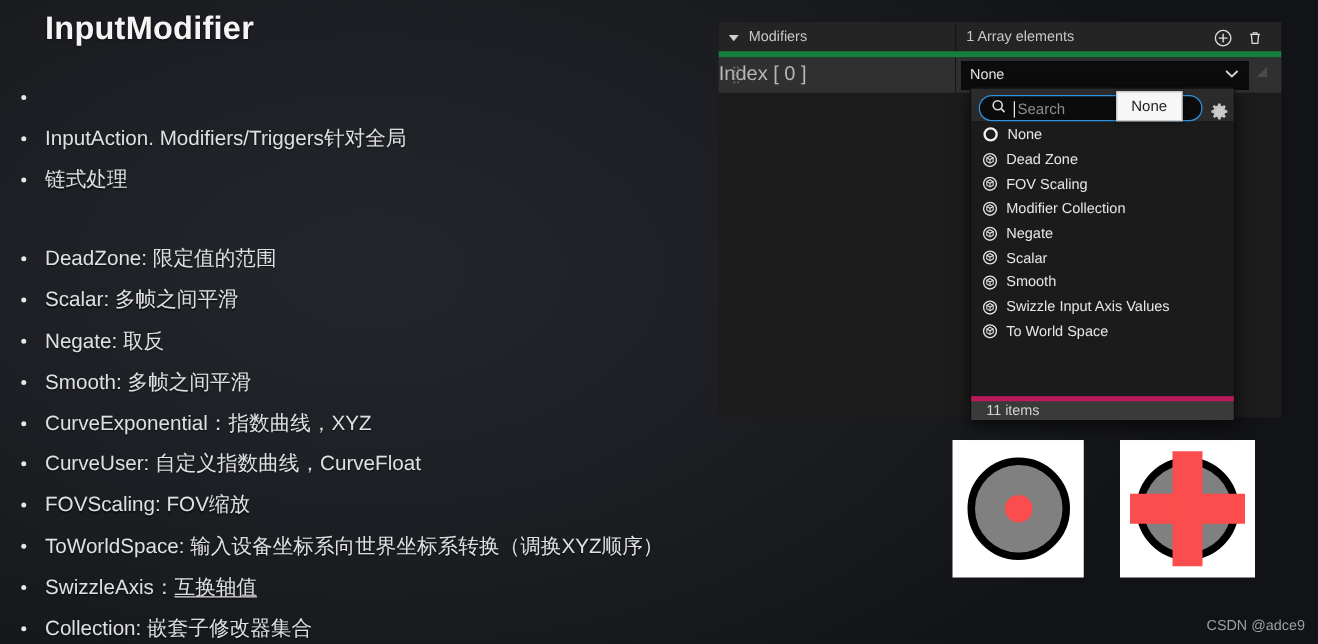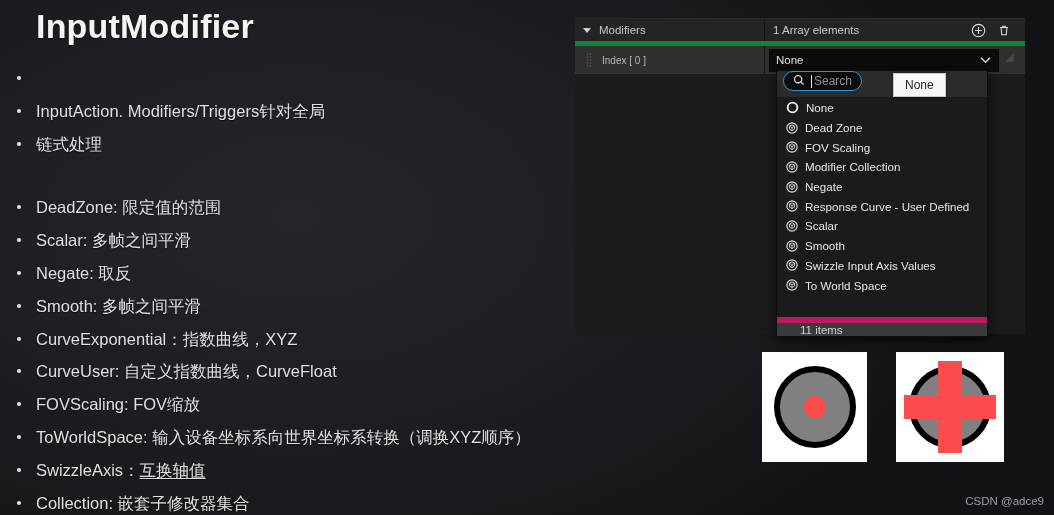--- a/index.html
+++ b/index.html
@@ -13,21 +13,21 @@
     position: relative;
     width: 1054px; height: 515px;
     background:
       radial-gradient(ellipse 700px 420px at 28% 42%, #24262c 0%, #1d1f24 45%, #17191d 75%, #121317 100%);
     overflow: hidden;
   }
   
   .slide-title {
     position: absolute;
     left: 36px; top: 7px;
-    font-size: 34px;
+    font-size: 26px;
     font-weight: bold;
     color: #f4f4f4;
     letter-spacing: 0.2px;
     text-shadow: 0 1px 2px rgba(0,0,0,.6);
   }
   .bullets { position: absolute; left: 10px; top: 62px; width: 600px; }
   .bullet {
     position: relative;
     display: flex;
     align-items: flex-start;
@@ -109,21 +109,21 @@
   .grip {
     position: absolute;
     left: 11px; top: 50%;
     transform: translateY(-50%);
     width: 5px; height: 15px;
     background-image: radial-gradient(#7a7a7a 38%, transparent 40%);
     background-size: 3px 3px;
     opacity: .85;
     cursor: grab;
   }
-  .prop-label { margin-left: 27px; font-size: 10px; }
+  .prop-label { font-size: 16px; }
   .panel-row-item .val-col {
     background: #303030;
     padding: 3px 6px 3px 4px;
     align-items: center;
   }
   .combo {
     flex: 1;
     height: 23px;
     background: #0c0c0c;
     border: 1px solid #0a0a0a;
@@ -152,25 +152,24 @@
     left: 776px; top: 70px;
     width: 212px; height: 267px;
     background: #1b1b1b;
     border: 1px solid #0e0e0e;
     box-shadow: 0 4px 12px rgba(0,0,0,.65);
     display: flex; flex-direction: column;
     z-index: 20;
   }
   .dd-searchrow {
     height: 26px;
-    display: flex; align-items: flex-start;
+    display: flex; align-items: flex-end;
     padding: 0 4px 0 6px;
     background: #2b2b2b;
     gap: 6px;
-    flex-direction: column;
   }
   .search-box {
     flex: 1;
     height: 21px;
     border: 1px solid #2f94e0;
     border-radius: 11px;
     background: #0b0b0b;
     display: flex; align-items: center;
     padding: 0 9px;
     gap: 6px;
@@ -193,23 +192,23 @@
     padding-left: 9px;
     gap: 7px;
     color: #e6e6e6;
     font-size: 11.6px;
     cursor: pointer;
     white-space: nowrap;
   }
   .dd-footer {
     height: 19px;
     background: #3a3a3a;
-    border-top: 6px solid #be185d;
-    display: flex; align-items: center;
-    padding-left: 23px;
+    border-top: 4px solid #be185d;
+    display: flex; align-items: center;
+    padding-left: 12px;
     color: #d2d2d2;
     font-size: 11.5px;
   }
   .tooltip {
     position: absolute;
     left: 893px; top: 73px;
     background: #f7f7f7;
     color: #1d1d1d;
     font-size: 12px;
     padding: 4px 11px;
@@ -427,28 +426,20 @@
               <path d="M7 6.5l3-1.6M7 6.5L4 4.9M7 6.5V10" fill="none" stroke="#e3e3e3" stroke-width="1"></path>
             </svg></span>
           <span>Negate</span>
         </div>
         <div class="dd-item">
           <span style="line-height: 0;"><svg width="12" height="12" viewBox="0 0 14 14">
               <circle cx="7" cy="7" r="6" fill="none" stroke="#e3e3e3" stroke-width="1.3"></circle>
               <path d="M7 3.2l3 1.7v3.4l-3 1.7-3-1.7V4.9z" fill="none" stroke="#e3e3e3" stroke-width="1"></path>
               <path d="M7 6.5l3-1.6M7 6.5L4 4.9M7 6.5V10" fill="none" stroke="#e3e3e3" stroke-width="1"></path>
             </svg></span>
-          <span>Response Curve - User Defined</span>
-        </div>
-        <div class="dd-item">
-          <span style="line-height: 0;"><svg width="12" height="12" viewBox="0 0 14 14">
-              <circle cx="7" cy="7" r="6" fill="none" stroke="#e3e3e3" stroke-width="1.3"></circle>
-              <path d="M7 3.2l3 1.7v3.4l-3 1.7-3-1.7V4.9z" fill="none" stroke="#e3e3e3" stroke-width="1"></path>
-              <path d="M7 6.5l3-1.6M7 6.5L4 4.9M7 6.5V10" fill="none" stroke="#e3e3e3" stroke-width="1"></path>
-            </svg></span>
           <span>Scalar</span>
         </div>
         <div class="dd-item">
           <span style="line-height: 0;"><svg width="12" height="12" viewBox="0 0 14 14">
               <circle cx="7" cy="7" r="6" fill="none" stroke="#e3e3e3" stroke-width="1.3"></circle>
               <path d="M7 3.2l3 1.7v3.4l-3 1.7-3-1.7V4.9z" fill="none" stroke="#e3e3e3" stroke-width="1"></path>
               <path d="M7 6.5l3-1.6M7 6.5L4 4.9M7 6.5V10" fill="none" stroke="#e3e3e3" stroke-width="1"></path>
             </svg></span>
           <span>Smooth</span>
         </div>

